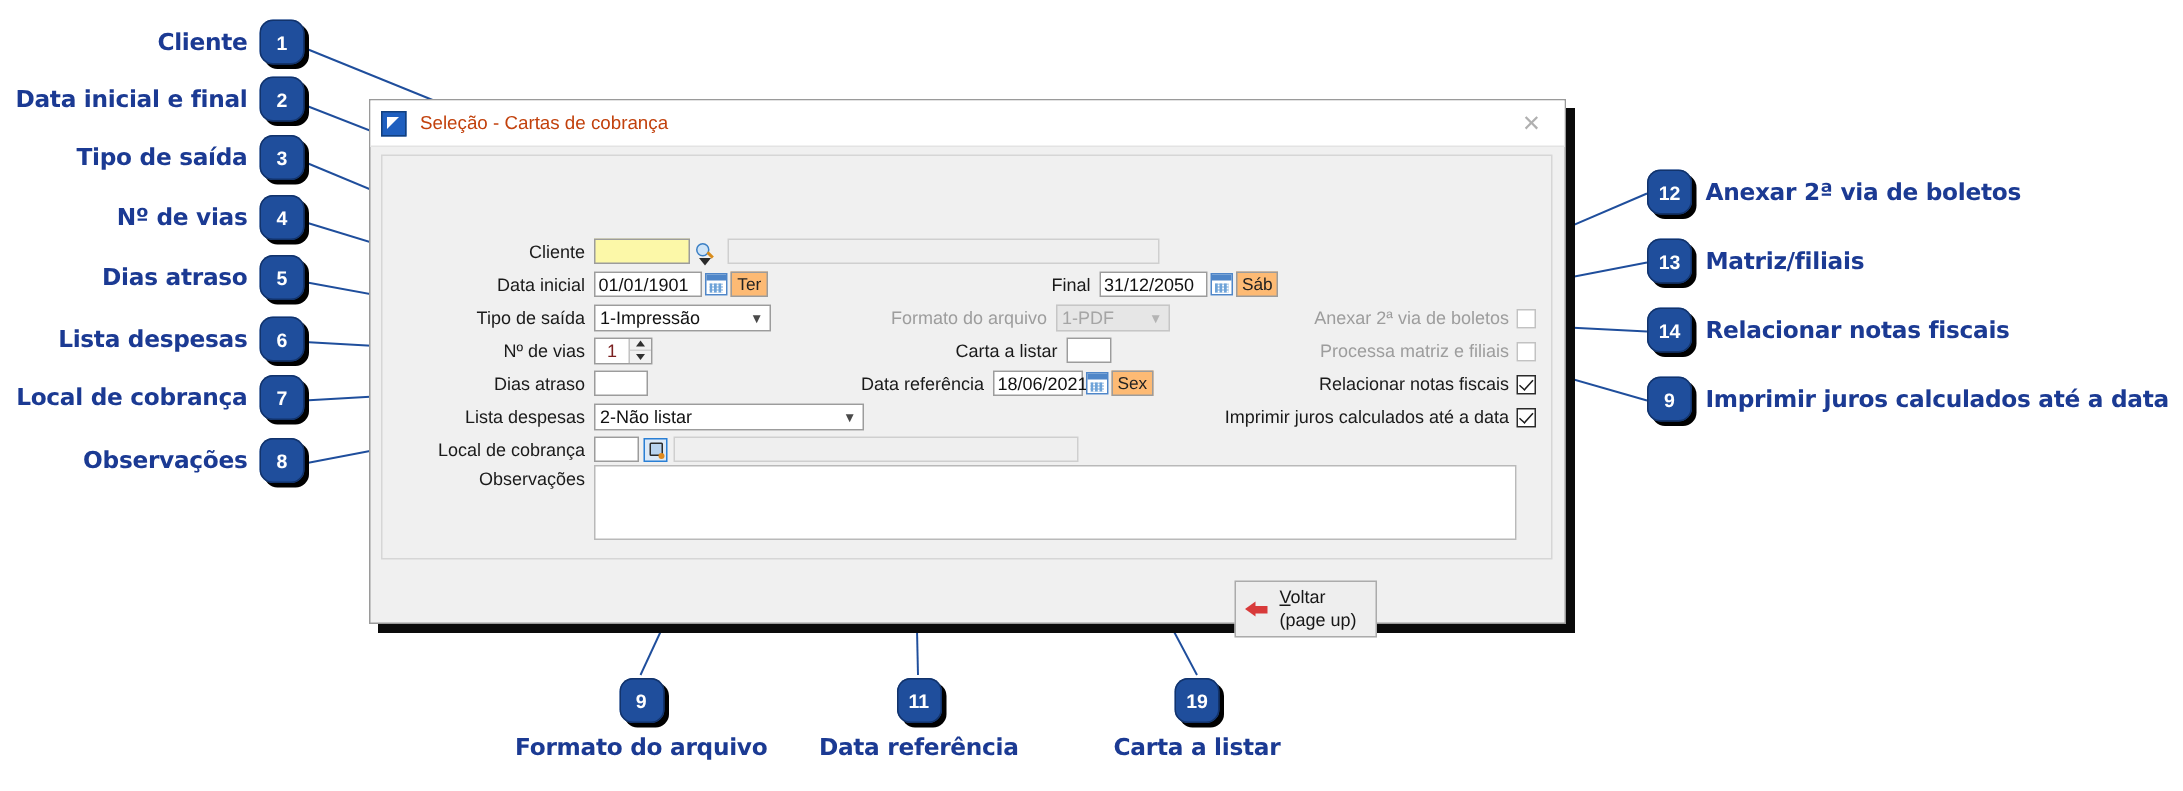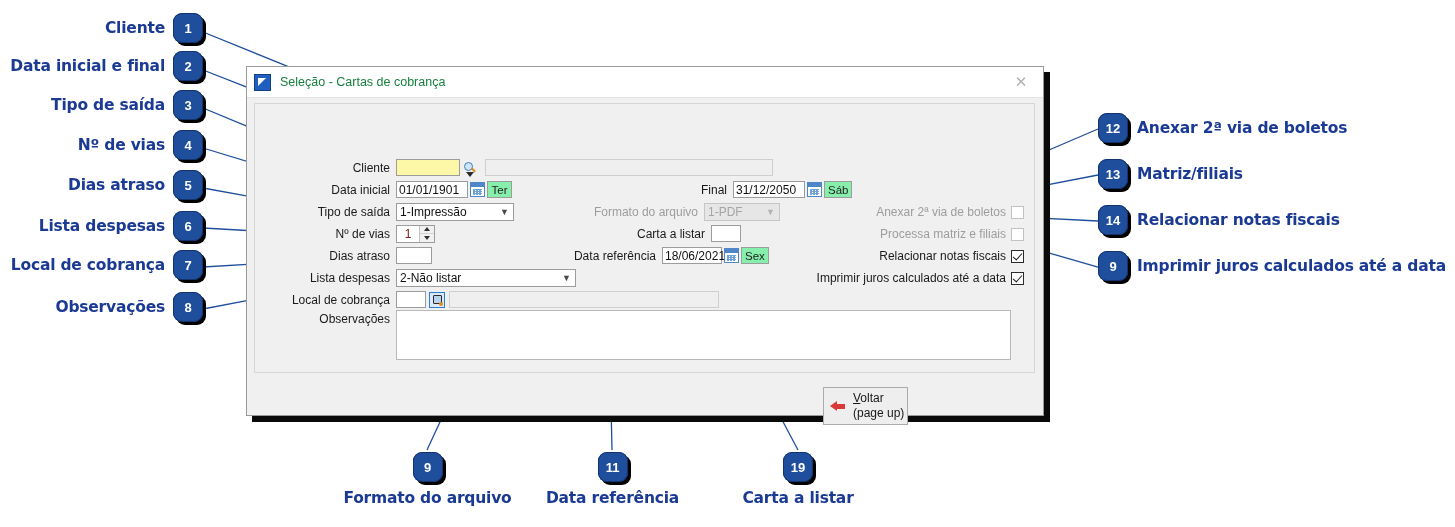--- a/index.html
+++ b/index.html
@@ -41,21 +41,21 @@
   }
   .win-icon{
     width:15px;height:15px;background:#1f5fbf;position:relative;flex:0 0 auto;
     border:1px solid #12407f;
   }
   .win-icon::after{
     content:"";position:absolute;left:3px;top:3px;width:0;height:0;
     border-left:8px solid #ffffff;border-bottom:8px solid transparent;
   }
   #title-text{
-    margin-left:9px;font-size:12.5px;color:#15803d;
+    margin-left:9px;font-size:12.5px;color:#c2410c;
     font-family:"Liberation Sans",sans-serif;
   }
   #close-btn{
     position:absolute;right:0;top:0;width:44px;height:29px;
     display:flex;align-items:center;justify-content:center;
     color:#b0b0b0;font-size:15px;font-family:"Liberation Sans",sans-serif;
   }
 
   #body-area{position:relative;height:284px;padding:0;}
   #group-box{
@@ -87,21 +87,21 @@
     font-size:12px;color:#111;padding:0 0 0 3px;
     font-family:"Liberation Sans",sans-serif;
   }
   .combo.disabled{background:#e6e6e6;border:1px solid #c6c6c6;color:#a5a5a5;}
   .combo .arrow{
     width:17px;height:16px;display:flex;align-items:center;justify-content:center;
     color:#4a4a4a;font-size:9px;
   }
   .combo.disabled .arrow{color:#b4b4b4;}
   .daybox{
-    border:1px solid #9c9c9c;background:#86efac;height:17px;min-width:25px;
+    border:1px solid #9c9c9c;background:#fdba74;height:17px;min-width:25px;
     font-size:11.5px;color:#222;display:flex;align-items:center;justify-content:center;
     padding:0 3px;box-sizing:border-box;font-family:"Liberation Sans",sans-serif;
   }
   .calicon{
     width:15px;height:15px;margin:0 2px;flex:0 0 auto;position:relative;
     background:#ffffff;border:1px solid #4f86c8;box-sizing:border-box;
   }
   .calicon::before{content:"";position:absolute;left:0;top:0;right:0;height:4px;background:#4f86c8;}
   .calicon::after{
     content:"";position:absolute;left:2px;top:6px;width:9px;height:6px;
@@ -383,21 +383,21 @@
         <span class="lbl">Relacionar notas fiscais</span>
         <span class="cbx on"></span>
       </div>
       <div class="cbrow" style="right:10px;top:165px;">
         <span class="lbl">Imprimir juros calculados até a data</span>
         <span class="cbx on"></span>
       </div>
     </div>
 
     <div id="footer">
-      <div class="btn" style="left:569px;width:85px;">
+      <div class="btn" style="left:569px;width:95px;">
         <span class="arrow-left"></span>
         <span class="btxt" style="margin-left:6px;">
           <u>V</u><span id="back-rest">oltar</span><br>
           <span>(page up)</span>
         </span>
       </div>
     </div>
   </div>
 </div>
 

